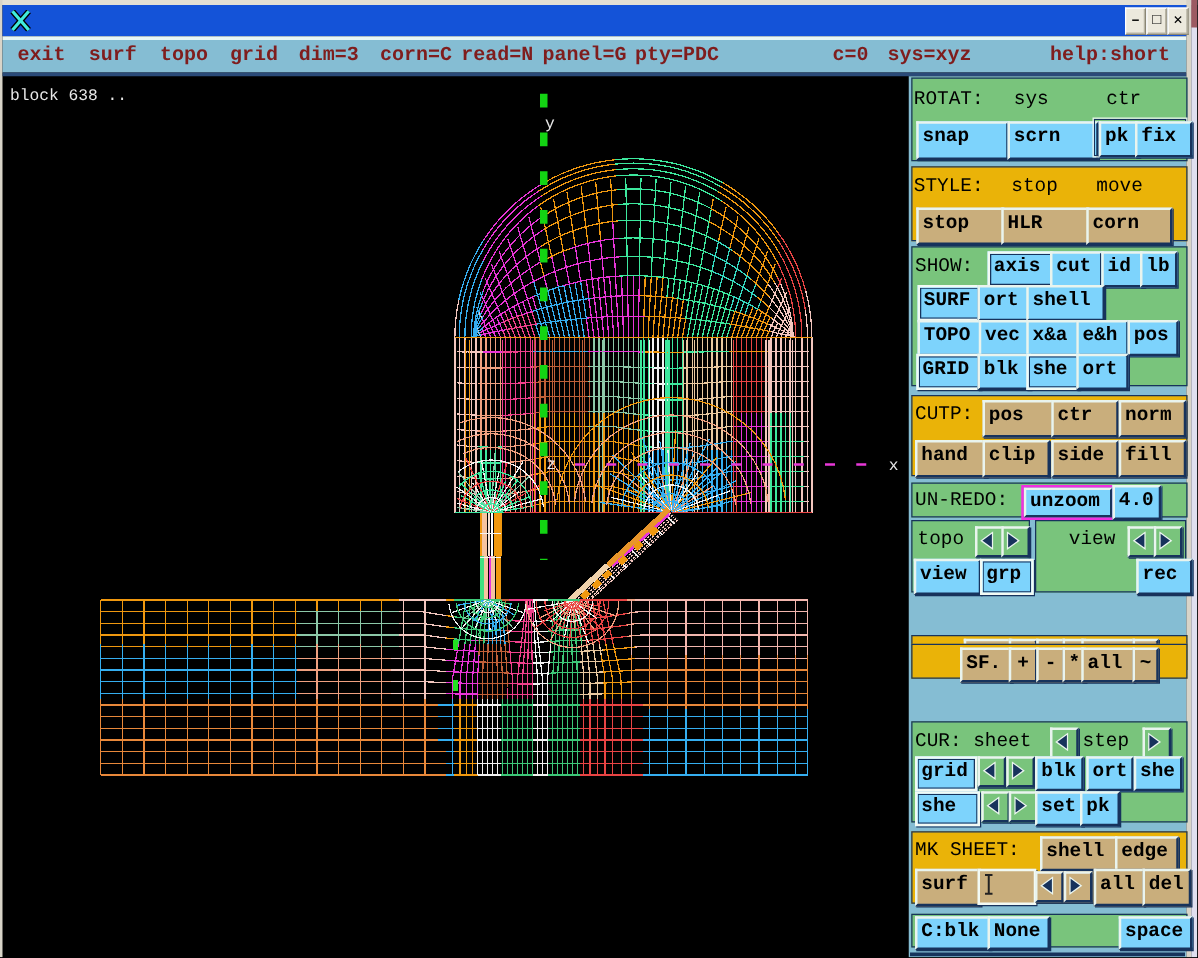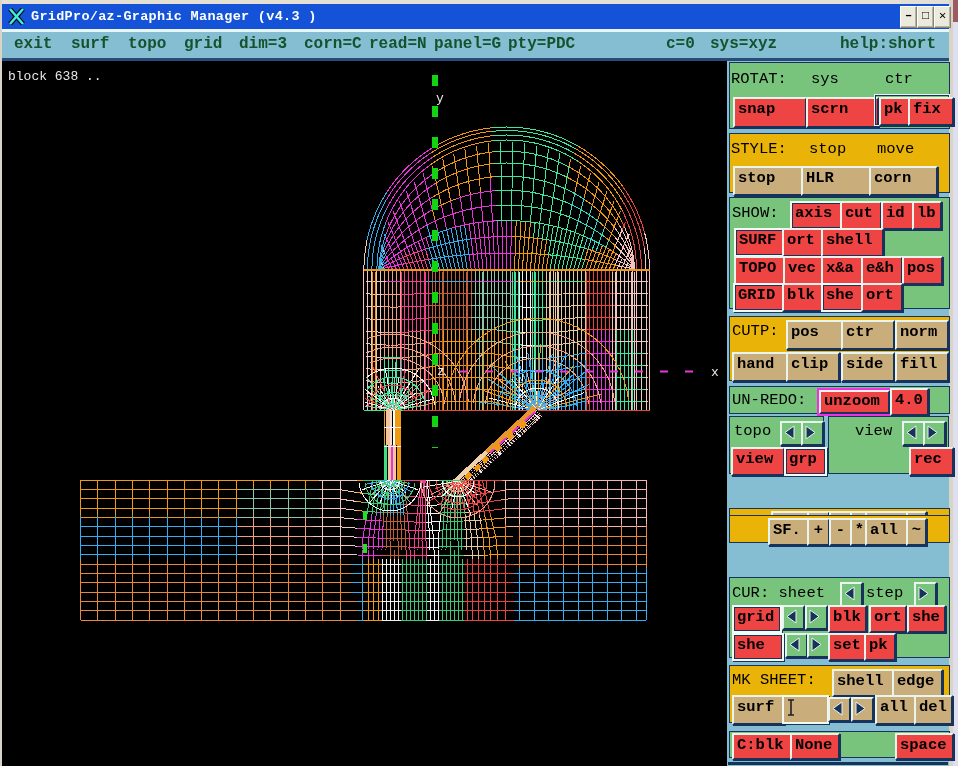--- a/index.html
+++ b/index.html
@@ -13,37 +13,37 @@
   #deskR{left:953px;top:0;width:5px;height:766px;background:#dfdfef;}
   #deskRtop{left:953px;top:0;width:5px;height:22px;background:#9c5a62;}
   #title{left:2px;top:4px;width:947px;height:25px;background:#1453d8;color:#fff;}
   #title .t1{position:absolute;left:29px;top:5px;font-size:13.5px;font-weight:bold;letter-spacing:0.3px;}
   #title .t2{position:absolute;left:336px;top:5px;font-size:13.5px;font-weight:bold;letter-spacing:0.3px;}
   .winbtn{position:absolute;top:2px;width:15px;height:20px;background:#ece9dd;
       border:1px solid #fff;border-right-color:#8a8674;border-bottom-color:#8a8674;
       box-shadow:inset -1px -1px 0 #b8b4a4;color:#000;text-align:center;
       font-size:12px;font-weight:bold;line-height:18px;}
   #menustrip{left:2px;top:29px;width:947px;height:3px;background:#e8f6f6;}
-  #menubar{left:2px;top:32px;width:947px;height:26px;background:#85bdd3;color:#14532d;}
+  #menubar{left:2px;top:32px;width:947px;height:26px;background:#85bdd3;color:#7f1d1d;}
   #menubar span{position:absolute;top:3px;font-size:16px;font-weight:bold;}
   #menushadow{left:2px;top:58px;width:947px;height:3px;background:#2a4a78;}
   
   #canvas{left:2px;top:61px;width:725px;height:705px;background:#000;}
   #blocktxt{left:8px;top:69px;color:#e8e8e8;font-size:13px;}
   
   #panel{left:727px;top:61px;width:222px;height:705px;background:#85bdd3;}
   .sec{position:absolute;left:2px;width:219px;border:1px solid #17335c;}
   .sec.green{background:#79c47c;}
   .sec.tan{background:#eab308;}
   .lbl{position:absolute;color:#000;font-size:15.5px;font-weight:normal;white-space:pre;}
   .btn{position:absolute;color:#000;font-size:15.5px;font-weight:bold;text-align:left;
        border-top:2px solid #e9f4ee;border-left:2px solid #e9f4ee;
        border-bottom:2px solid #17335c;border-right:2px solid #17335c;
        box-shadow:1px 1px 0 #17335c;padding:1px 0 0 3px;white-space:pre;overflow:hidden;}
-  .green .btn{background:#ef4444;}
+  .green .btn{background:#7dd3fc;}
   .tan .btn{background:#c9ae7c;}
   .btn.sel{border:2px solid #f2faf4;box-shadow:0 0 0 1px #17335c inset, 1px 1px 0 #17335c;}
   .grp{position:absolute;border:1px solid #e9f4ee;box-shadow:0 0 0 1px #17335c inset;}
   .arrow{position:absolute;width:19px;height:21px;
        border-top:2px solid #e9f4ee;border-left:2px solid #e9f4ee;
        border-bottom:2px solid #17335c;border-right:2px solid #17335c;
        box-shadow:1px 1px 0 #17335c;}
   .green .arrow{background:#79c47c;}
   .tan .arrow{background:#c9ae7c;}
   .arrow svg{position:absolute;left:1px;top:2px;}
@@ -1076,21 +1076,20 @@
   <div class="abs" id="borderR"></div>
   <div class="abs" id="deskR"></div>
   <div class="abs" id="deskRtop"></div>
   <div class="abs" id="title">
     <svg style="position:absolute;left:5px;top:4px" width="19" height="17" viewBox="0 0 19 17">
       <path d="M3 1 L16 16" stroke="#000" stroke-width="4.6"></path>
       <path d="M16 1 L3 16" stroke="#000" stroke-width="4.6"></path>
       <path d="M3 1 L16 16" stroke="#40ecdc" stroke-width="2.6"></path>
       <path d="M16 1 L3 16" stroke="#40ecdc" stroke-width="2.6"></path>
     </svg>
-    <span class="t1">GridPro/az-Graphic Manager (v4.3 )</span>
     <div class="winbtn" style="left:898px">–</div>
     <div class="winbtn" style="left:915px">□</div>
     <div class="winbtn" style="left:932px">✕</div>
   </div>
   <div class="abs" id="menustrip"></div>
   <div class="abs" id="menubar">
     <span style="left:12px">exit</span>
     <span style="left:69px">surf</span>
     <span style="left:126px">topo</span>
     <span style="left:182px">grid</span>

